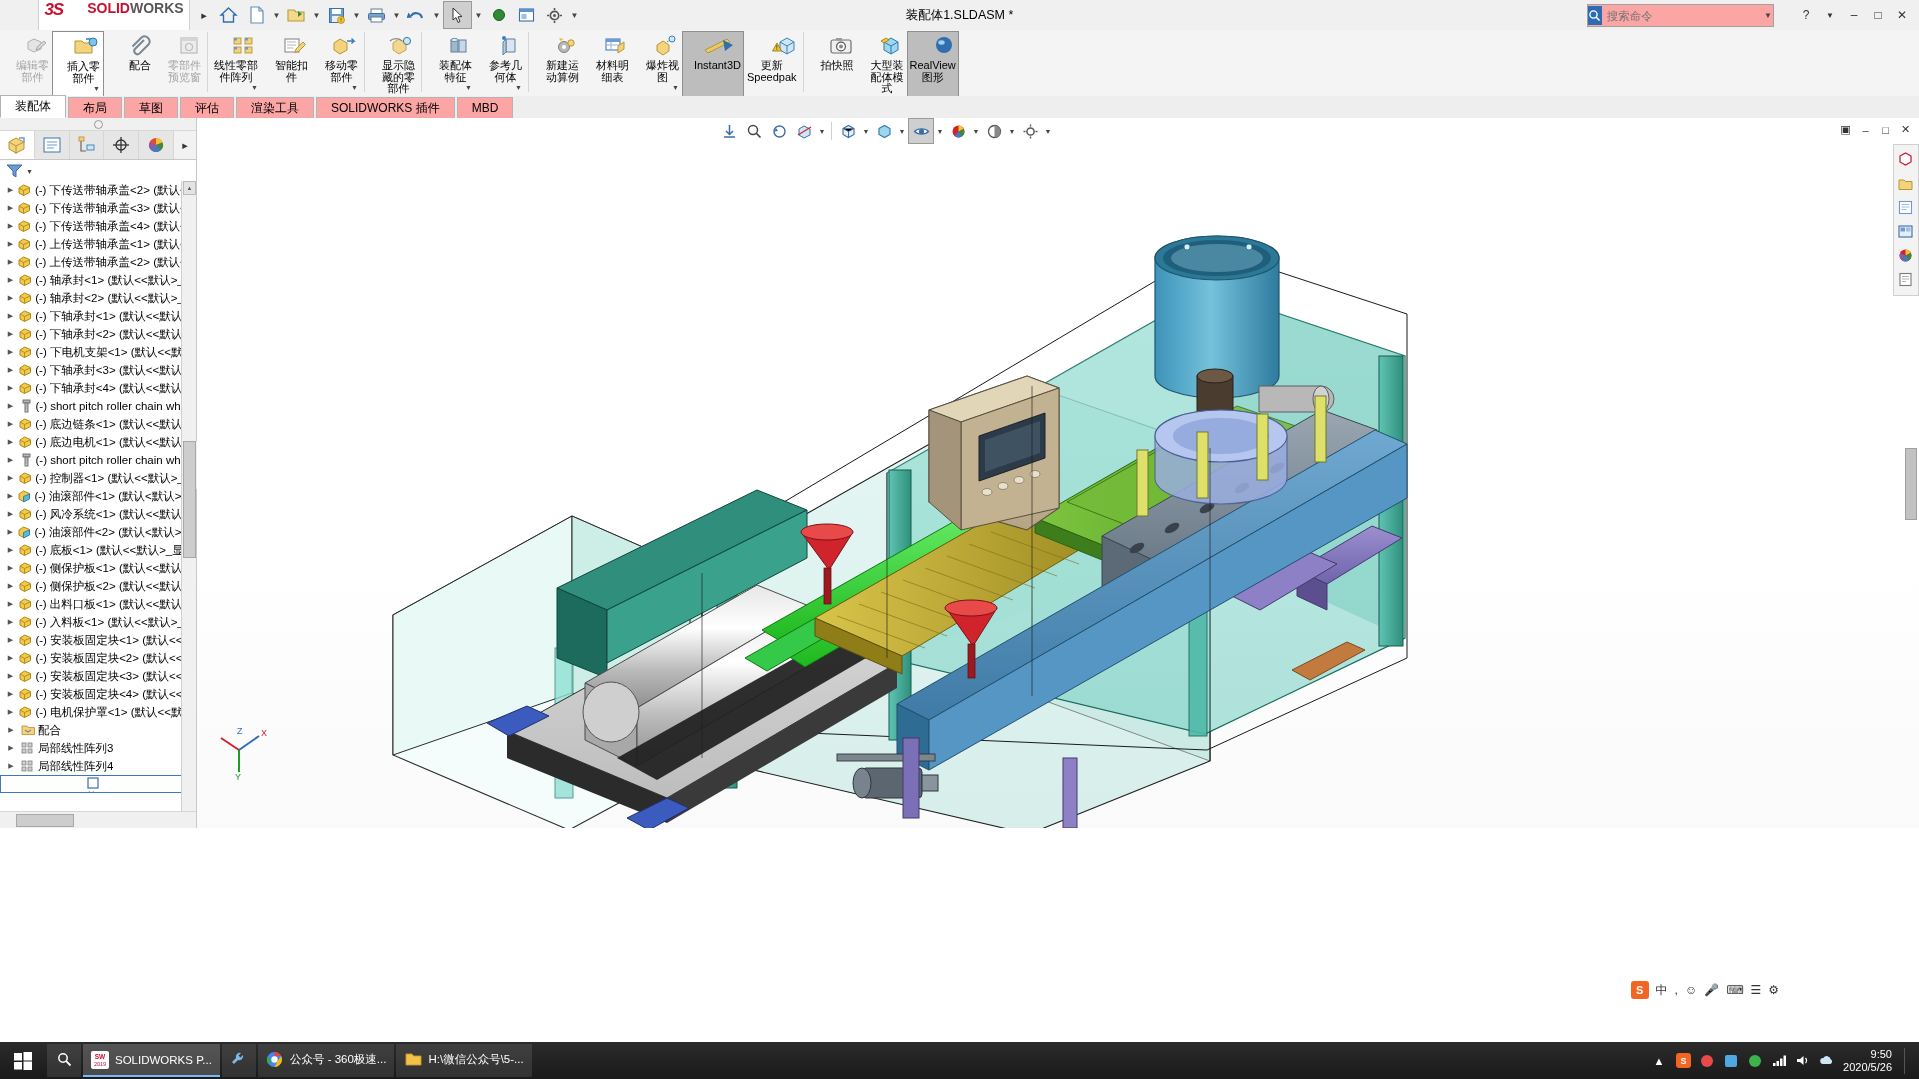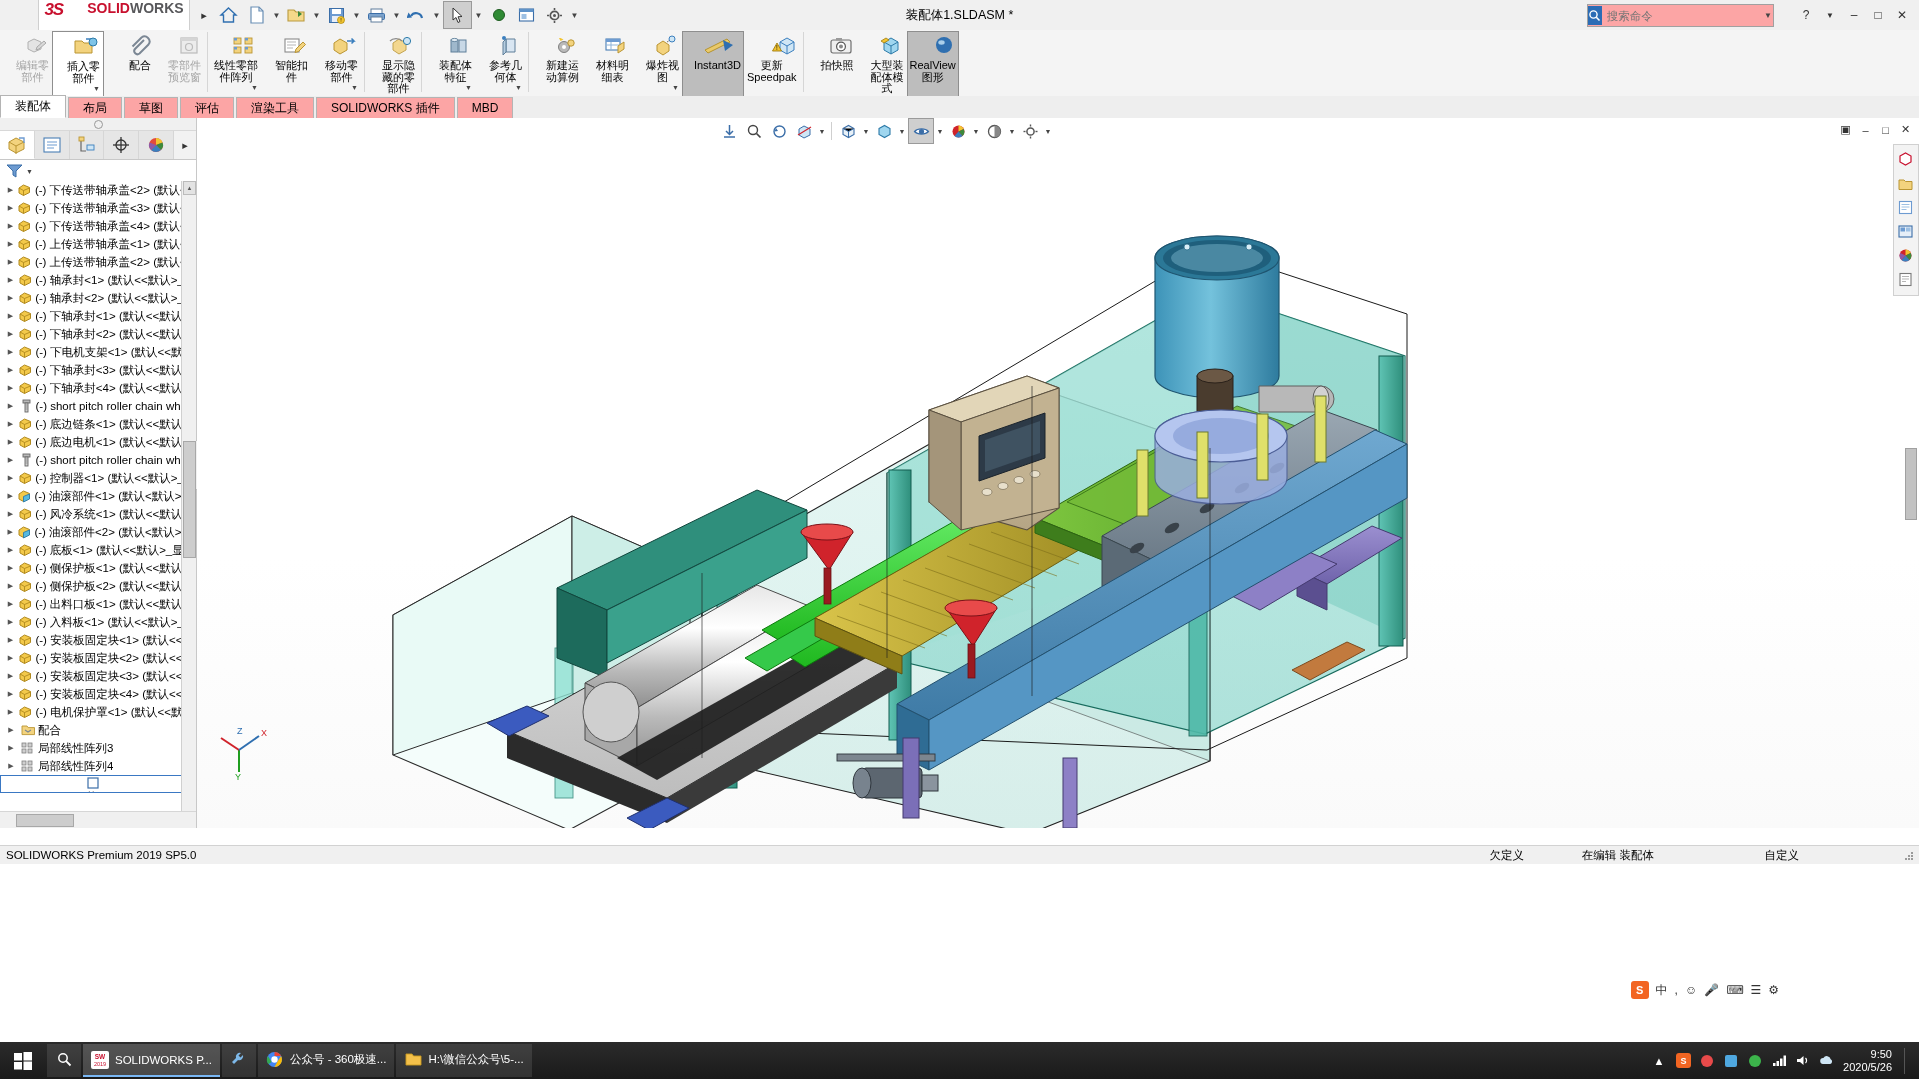--- a/index.html
+++ b/index.html
@@ -1334,36 +1334,20 @@
     <span>中</span>
     <span>,</span>
     <span>☺</span>
     <span>🎤</span>
     <span>⌨</span>
     <span>☰</span>
     <span>⚙</span>
   </div>
 
 
-  <div class="statusbar">
-    <div class="sb-left">SOLIDWORKS Premium 2019 SP5.0</div>
-    <div class="sb-r1">欠定义</div>
-    <div class="sb-r2">在编辑 装配体</div>
-    <div class="sb-r3">自定义</div>
-    <svg class="sb-grip" viewBox="0 0 12 12">
-      <g fill="#9a9a9a">
-          <rect x="8" y="8" width="2" height="2"></rect>
-          <rect x="5" y="8" width="2" height="2"></rect>
-          <rect x="8" y="5" width="2" height="2"></rect>
-          <rect x="2" y="8" width="2" height="2"></rect>
-          <rect x="8" y="2" width="2" height="2"></rect>
-          <rect x="5" y="5" width="2" height="2"></rect>
-        </g>
-    </svg>
-  </div>
 
   <div class="taskbar">
     <div class="tb-start">
       <svg width="20" height="20" viewBox="0 0 20 20">
           <g fill="#fff">
             <rect x="1" y="2" width="8" height="7.5"></rect>
             <rect x="10.5" y="1" width="8.5" height="8.5"></rect>
             <rect x="1" y="11" width="8" height="7.5"></rect>
             <rect x="10.5" y="10.5" width="8.5" height="8.5"></rect>
           </g>

